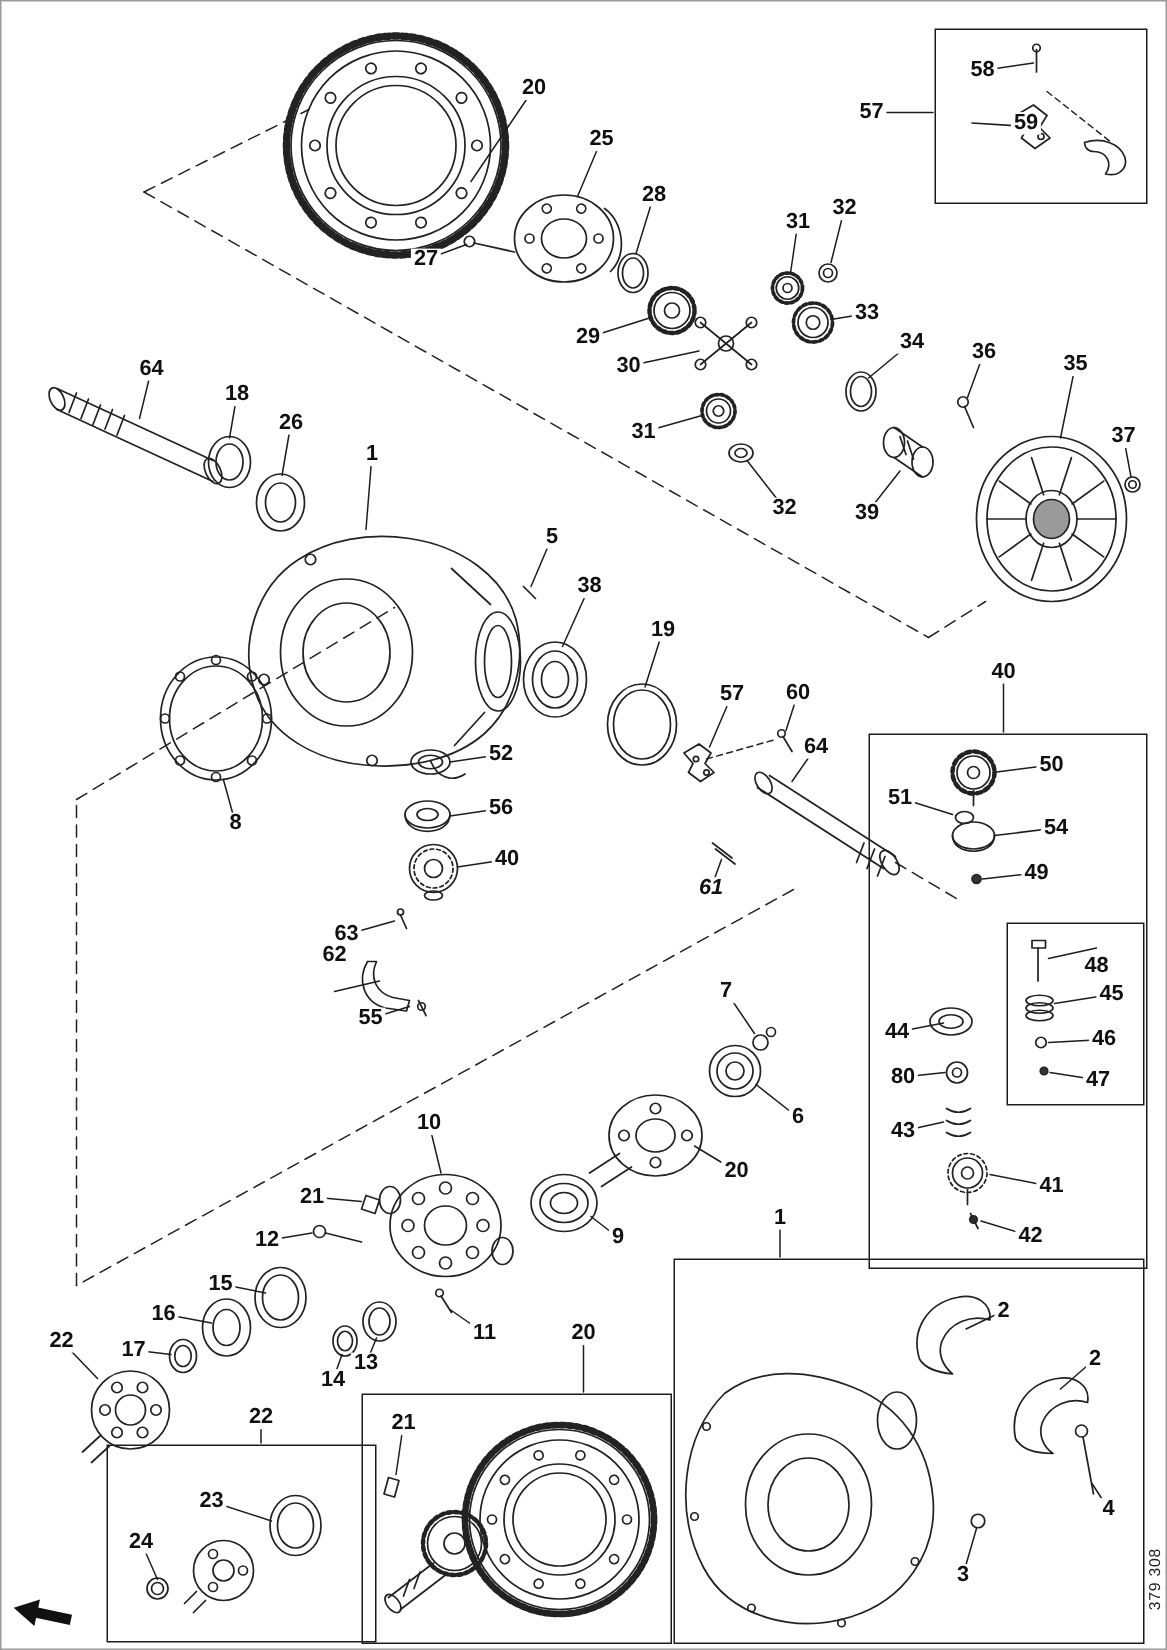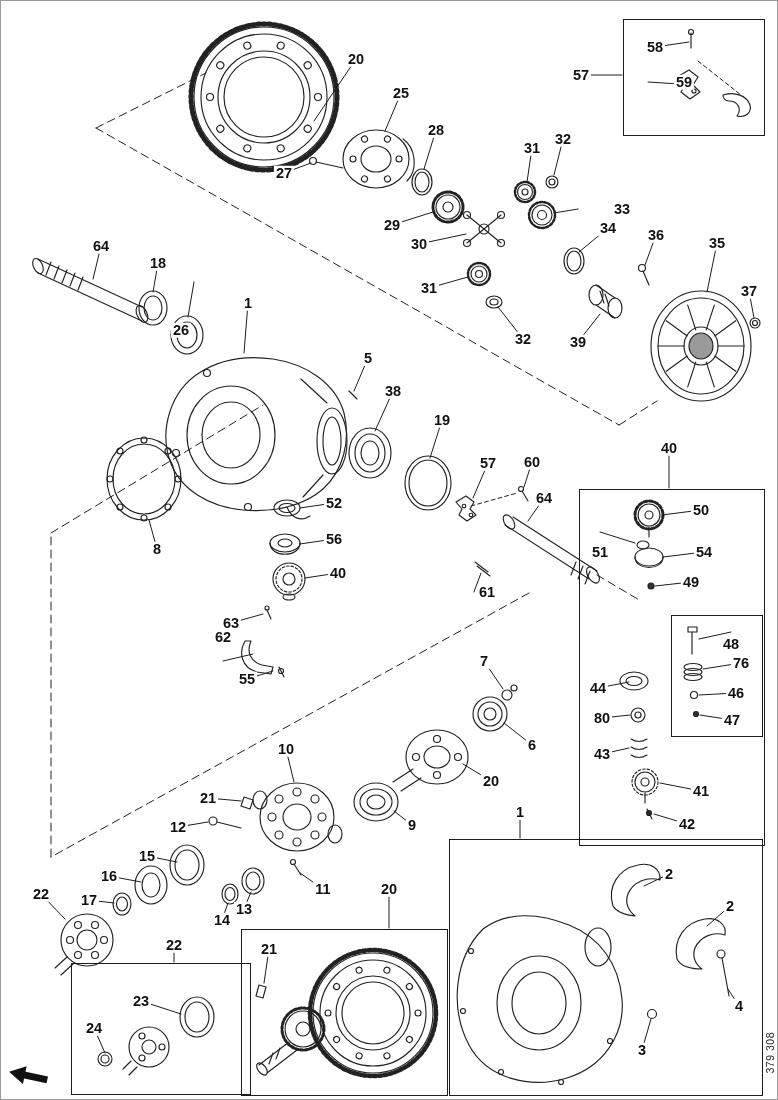--- a/index.html
+++ b/index.html
@@ -474,53 +474,53 @@
   <div class="doc-number">379 308</div>
 <div class="callout" style="left: 355px; top: 58px;">20</div>
     <div class="callout" style="left: 654px; top: 46px;">58</div>
     <div class="callout" style="left: 580px; top: 74px;">57</div>
     <div class="callout" style="left: 647px; top: 81px; margin-left: 36px;">59</div>
     <div class="callout" style="left: 400px; top: 92px;">25</div>
     <div class="callout" style="left: 435px; top: 129px;">28</div>
     <div class="callout" style="left: 562px; top: 138px;">32</div>
     <div class="callout" style="left: 531px; top: 147px;">31</div>
     <div class="callout" style="left: 283px; top: 172px;">27</div>
-    <div class="callout" style="left: 577px; top: 208px; margin-left: 44px;">33</div>
+    <div class="callout" style="left: 577px; top: 208px;">33</div>
     <div class="callout" style="left: 391px; top: 224px;">29</div>
     <div class="callout" style="left: 418px; top: 243px;">30</div>
     <div class="callout" style="left: 607px; top: 227px; text-align: center;">34</div>
     <div class="callout" style="left: 655px; top: 234px;">36</div>
     <div class="callout" style="left: 716px; top: 242px;">35</div>
     <div class="callout" style="left: 100px; top: 245px;">64</div>
     <div class="callout" style="left: 157px; top: 262px;">18</div>
-    <div class="callout" style="left: 180px; top: 281px; margin-top: 48px;">26</div>
+    <div class="callout" style="left: 193px; top: 281px;">26</div>
     <div class="callout" style="left: 428px; top: 287px;">31</div>
     <div class="callout" style="left: 748px; top: 290px;">37</div>
     <div class="callout" style="left: 247px; top: 302px;">1</div>
     <div class="callout" style="left: 522px; top: 338px;">32</div>
     <div class="callout" style="left: 577px; top: 341px;">39</div>
     <div class="callout" style="left: 367px; top: 357px;">5</div>
     <div class="callout" style="left: 392px; top: 390px;">38</div>
     <div class="callout" style="left: 441px; top: 419px;">19</div>
     <div class="callout" style="left: 668px; top: 447px;">40</div>
     <div class="callout" style="left: 487px; top: 462px;">57</div>
     <div class="callout" style="left: 531px; top: 461px;">60</div>
     <div class="callout" style="left: 543px; top: 497px;">64</div>
     <div class="callout" style="left: 700px; top: 509px;">50</div>
-    <div class="callout" style="left: 599px; top: 531px; margin-top: 20px;">51</div>
+    <div class="callout" style="left: 599px; top: 531px;">51</div>
     <div class="callout" style="left: 333px; top: 502px;">52</div>
     <div class="callout" style="left: 703px; top: 551px;">54</div>
     <div class="callout" style="left: 333px; top: 538px;">56</div>
     <div class="callout" style="left: 156px; top: 548px;">8</div>
     <div class="callout" style="left: 690px; top: 581px;">49</div>
     <div class="callout" style="left: 337px; top: 572px;">40</div>
     <div class="callout" style="left: 230px; top: 622px;">63</div>
     <div class="callout" style="left: 730px; top: 643px;">48</div>
     <div class="callout" style="left: 222px; top: 636px;">62</div>
-    <div class="callout" style="left: 740px; top: 662px;">76</div>
+    <div class="callout" style="left: 740px; top: 662px;">45</div>
     <div class="callout" style="left: 246px; top: 678px;">55</div>
     <div class="callout" style="left: 735px; top: 692px;">46</div>
     <div class="callout" style="left: 597px; top: 687px;">44</div>
     <div class="callout" style="left: 483px; top: 660px;">7</div>
     <div class="callout" style="left: 731px; top: 719px;">47</div>
     <div class="callout" style="left: 601px; top: 717px;">80</div>
     <div class="callout" style="left: 531px; top: 744px;">6</div>
     <div class="callout" style="left: 601px; top: 753px;">43</div>
     <div class="callout" style="left: 285px; top: 748px;">10</div>
     <div class="callout" style="left: 490px; top: 780px;">20</div>
@@ -537,16 +537,16 @@
     <div class="callout" style="left: 322px; top: 888px;">11</div>
     <div class="callout" style="left: 221px; top: 919px;">14</div>
     <div class="callout" style="left: 243px; top: 908px;">13</div>
     <div class="callout" style="left: 388px; top: 888px;">20</div>
     <div class="callout" style="left: 668px; top: 873px;">2</div>
     <div class="callout" style="left: 729px; top: 905px;">2</div>
     <div class="callout" style="left: 173px; top: 944px;">22</div>
     <div class="callout" style="left: 268px; top: 948px;">21</div>
     <div class="callout" style="left: 140px; top: 1000px;">23</div>
     <div class="callout" style="left: 93px; top: 1027px;">24</div>
-    <div class="callout" style="left: 486px; top: 591px;">61</div>
+    <div class="callout" style="left: 473px; top: 591px; font-style: italic;">61</div>
     <div class="callout" style="left: 641px; top: 1049px;">3</div>
     <div class="callout" style="left: 738px; top: 1005px;">4</div>
   </div>
 
 </body></html>

